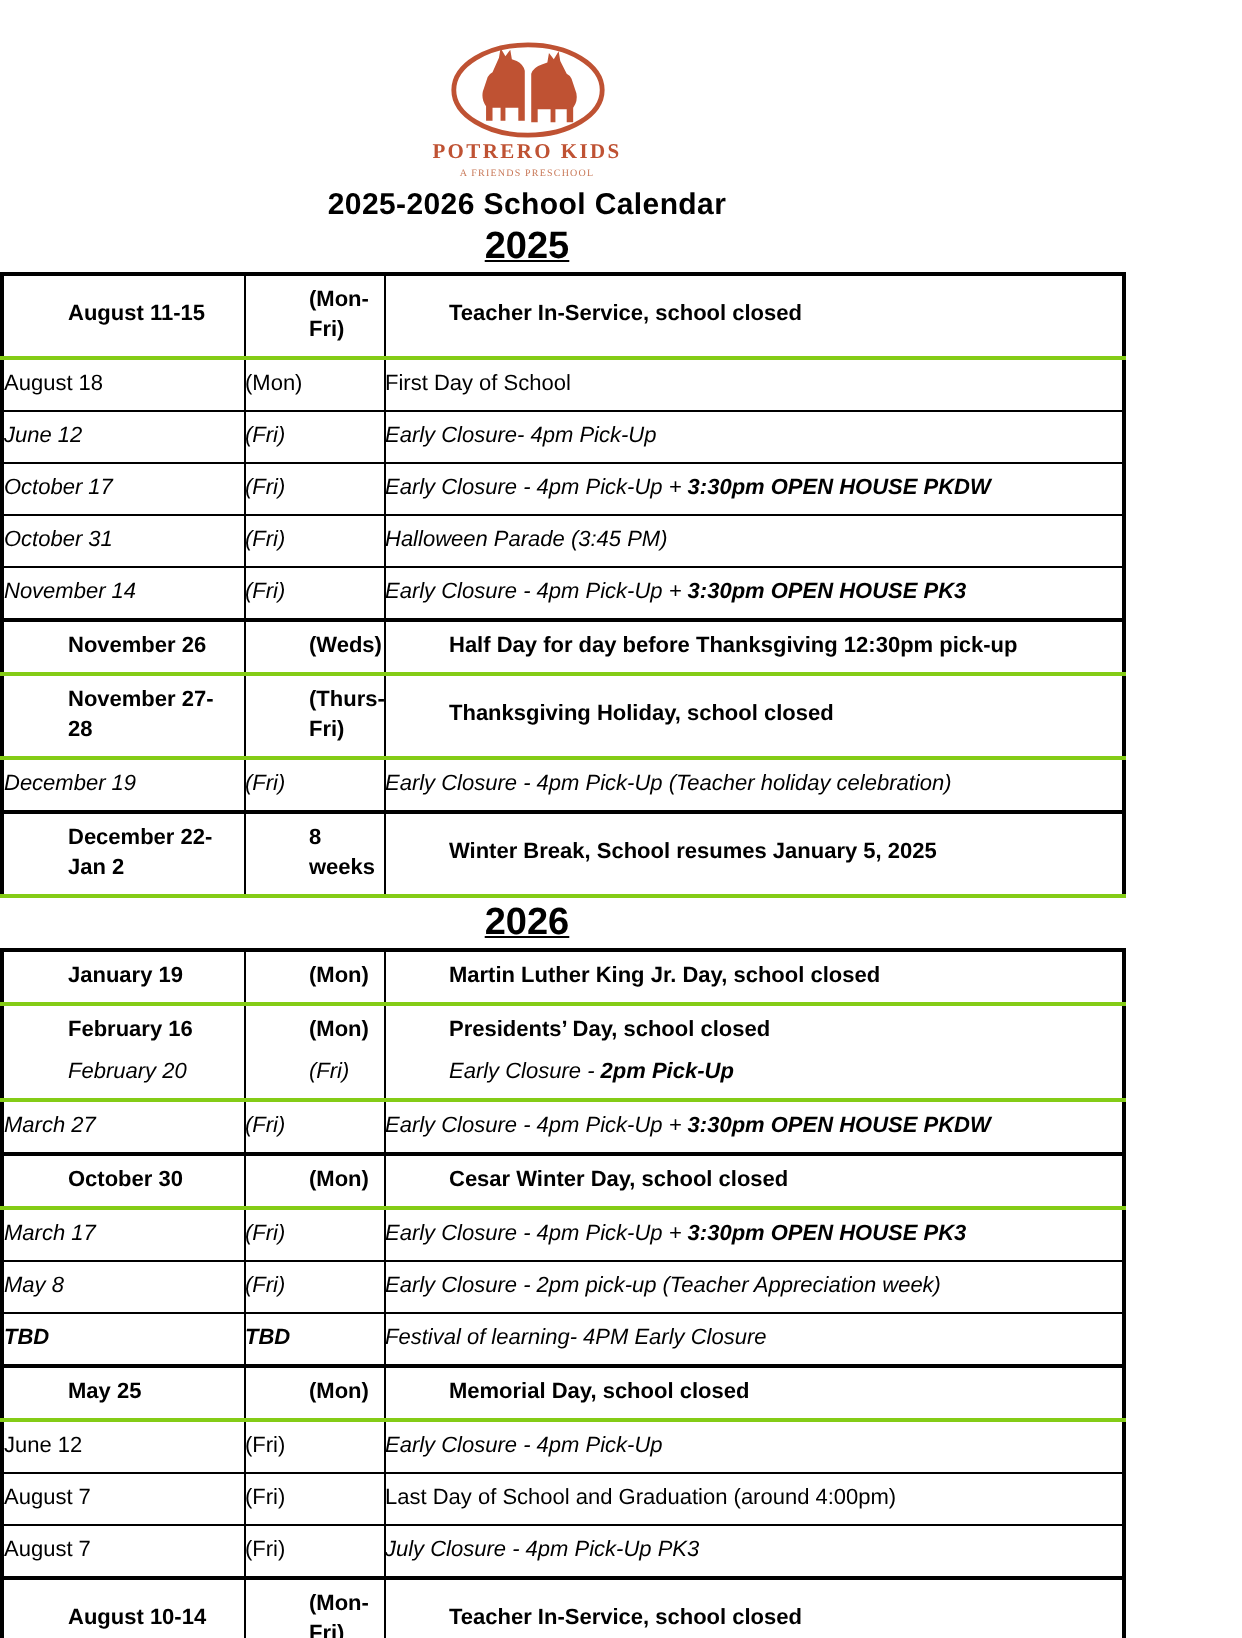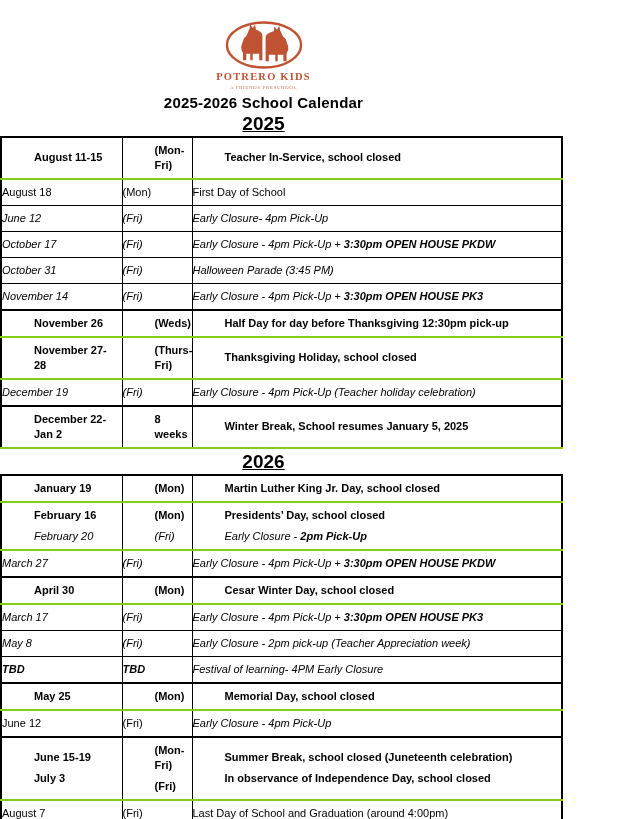--- a/index.html
+++ b/index.html
@@ -226,21 +226,21 @@
           </td>
           <td class="day">
             <div class="line i">(Fri)</div>
           </td>
           <td class="desc">
             <div class="line i">Early Closure - 4pm Pick-Up + <b>3:30pm OPEN HOUSE PKDW</b></div>
           </td>
         </tr>
         <tr class="thick">
           <td class="date">
-            <div class="line b">April 30</div>
+            <div class="line b">October 30</div>
           </td>
           <td class="day">
             <div class="line b">(Mon)</div>
           </td>
           <td class="desc">
             <div class="line b">Cesar Winter Day, school closed</div>
           </td>
         </tr>
         <tr>
           <td class="date">
@@ -288,34 +288,20 @@
         </tr>
         <tr>
           <td class="date">
             <div class="line r">June 12</div>
           </td>
           <td class="day">
             <div class="line r">(Fri)</div>
           </td>
           <td class="desc">
             <div class="line i">Early Closure - 4pm Pick-Up</div>
-          </td>
-        </tr>
-        <tr class="thick">
-          <td class="date">
-            <div class="line b">June 15-19</div>
-            <div class="line b">July 3</div>
-          </td>
-          <td class="day">
-            <div class="line b">(Mon-Fri)</div>
-            <div class="line b">(Fri)</div>
-          </td>
-          <td class="desc">
-            <div class="line b">Summer Break, school closed (Juneteenth celebration)</div>
-            <div class="line b">In observance of Independence Day, school closed</div>
           </td>
         </tr>
         <tr>
           <td class="date">
             <div class="line r">August 7</div>
           </td>
           <td class="day">
             <div class="line r">(Fri)</div>
           </td>
           <td class="desc">

